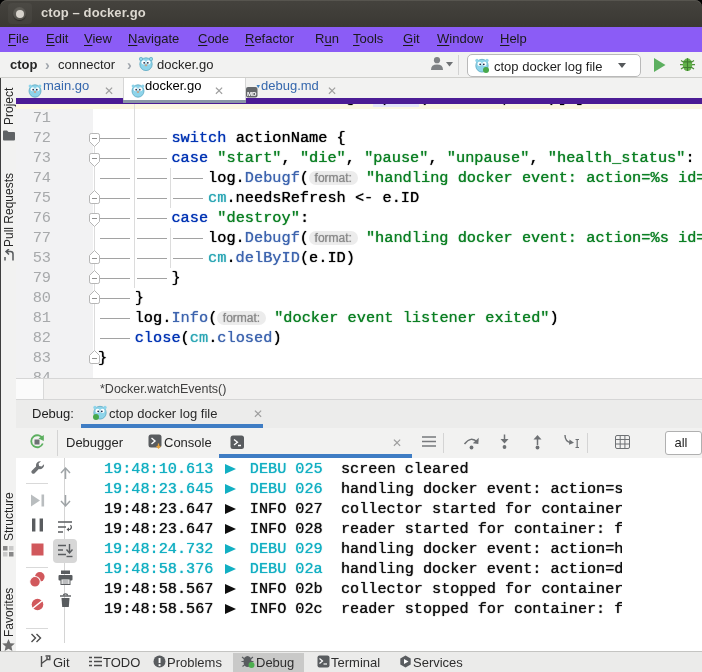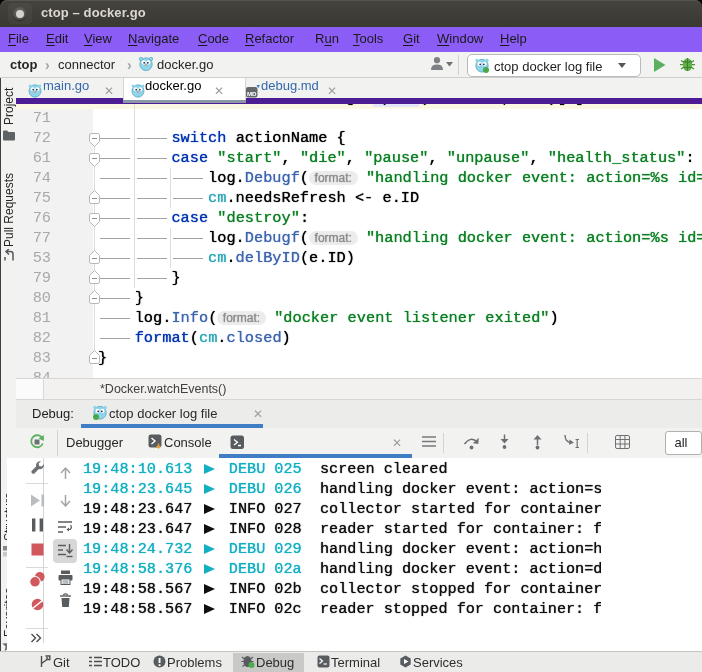--- a/index.html
+++ b/index.html
@@ -47,21 +47,21 @@
 #dbghead .lbl{position:absolute;left:16px;top:6px;font-size:13px;color:#1e1e1e}
 #dbghead .tabt{position:absolute;left:93px;top:6px;font-size:13px;color:#2b2b2b}
 #dbghead .ul{position:absolute;left:65px;top:24px;width:182px;height:4px;background:#3f7dc4}
 
 #dbgtb{left:16px;top:428px;width:686px;height:30px;background:#f2f2f1}
 #dbgtb .t{position:absolute;top:7px;font-size:13px;color:#262626}
 .vsep{position:absolute;width:1px;background:#d4d4d4}
 #tabul{position:absolute;left:203px;top:26px;width:193px;height:4px;background:#3f7dc4}
 #allbox{position:absolute;left:648.5px;top:3px;width:37px;height:24px;background:#fff;border:1px solid #b0b0b0;border-radius:3px;font-size:13px;color:#1e1e1e;padding:3px 0 0 9px}
 
-#consolewrap{left:7px;top:458px;width:594px;height:193px;background:#fff;overflow:hidden}
+#consolewrap{left:28px;top:458px;width:594px;height:193px;background:#fff;overflow:hidden}
 .cline{position:absolute;left:76px;height:20px;font:15.2px/20px "Liberation Mono",monospace;color:#0f0f0f;white-space:pre;text-shadow:0 0 1px currentColor}
 .cy{color:#12afc2}
 .tri{display:inline-block;width:18.2px;height:20px;vertical-align:top;position:relative}
 .tri:after{content:"";position:absolute;left:3px;top:4.5px;border-left:11px solid currentColor;border-top:5.5px solid transparent;border-bottom:5.5px solid transparent}
 
 #statusbar{left:0;top:651px;width:702px;height:21px;background:#ebebea;border-top:1px solid #c4c4c2;font-size:13px;color:#2e2e2e}
 #statusbar span{position:absolute;top:3px}
 </style></head><body>
 <div class="abs" id="titlewrap">
     <div class="abs" id="titlebar"></div>
@@ -130,21 +130,21 @@
 <div class="abs" id="editor">
 <div class="abs" id="gutter"></div>
 <div class="abs" id="caretrow" style="left:0;top:0;width:686px;height:4.5px;background:#fbf7e2"></div>
 <div class="guide" style="left:117.5px;top:0;height:184px"></div>
 <div class="guide" style="left:154px;top:64.3px;height:40px"></div>
 <div class="guide" style="left:154px;top:124.3px;height:40px"></div>
 <div class="foldline" style="left:77.5px;top:36px;height:212px"></div>
 <div class="ln" style="top:-15.7px"><span class="tb"></span><span class="tb"></span>actionName := strings.<span style="background:#e4e4fa">Split</span>(e.Action, <span class="st">":"</span>)[0]</div>
 <div class="num" style="top:4.3px">71</div>
 <div class="num" style="top:24.3px">72</div>
-<div class="num" style="top:44.3px">61</div>
+<div class="num" style="top:44.3px">73</div>
 <div class="num" style="top:64.3px">74</div>
 <div class="num" style="top:84.3px">75</div>
 <div class="num" style="top:104.3px">76</div>
 <div class="num" style="top:124.3px">77</div>
 <div class="num" style="top:144.3px">53</div>
 <div class="num" style="top:164.3px">79</div>
 <div class="num" style="top:184.3px">80</div>
 <div class="num" style="top:204.3px">81</div>
 <div class="num" style="top:224.3px">82</div>
 <div class="num" style="top:244.3px">83</div>
@@ -152,21 +152,21 @@
 <div class="ln" style="top:24.3px"><span class="tb"></span><span class="tb"></span><span class="kw">switch</span> actionName {</div>
 <div class="ln" style="top:44.3px"><span class="tb"></span><span class="tb"></span><span class="kw">case</span> <span class="st">"start"</span>, <span class="st">"die"</span>, <span class="st">"pause"</span>, <span class="st">"unpause"</span>, <span class="st">"health_status"</span>:</div>
 <div class="ln" style="top:64.3px"><span class="tb"></span><span class="tb"></span><span class="tb"></span>log.<span class="fn">Debugf</span>(<span class="inlay">format:</span><span class="st">"handling docker event: action=%s id=%s"</span>, e.Action, e.ID)</div>
 <div class="ln" style="top:84.3px"><span class="tb"></span><span class="tb"></span><span class="tb"></span><span class="rc">cm</span>.needsRefresh &lt;- e.ID</div>
 <div class="ln" style="top:104.3px"><span class="tb"></span><span class="tb"></span><span class="kw">case</span> <span class="st">"destroy"</span>:</div>
 <div class="ln" style="top:124.3px"><span class="tb"></span><span class="tb"></span><span class="tb"></span>log.<span class="fn">Debugf</span>(<span class="inlay">format:</span><span class="st">"handling docker event: action=%s id=%s"</span>, e.Action, e.ID)</div>
 <div class="ln" style="top:144.3px"><span class="tb"></span><span class="tb"></span><span class="tb"></span><span class="rc">cm</span>.<span class="fn">delByID</span>(e.ID)</div>
 <div class="ln" style="top:164.3px"><span class="tb"></span><span class="tb"></span>}</div>
 <div class="ln" style="top:184.3px"><span class="tb"></span>}</div>
 <div class="ln" style="top:204.3px"><span class="tb"></span>log.<span class="fn">Info</span>(<span class="inlay">format:</span><span class="st">"docker event listener exited"</span>)</div>
-<div class="ln" style="top:224.3px"><span class="tb"></span><span class="kw">format</span>(<span class="rc">cm</span>.<span class="fn">closed</span>)</div>
+<div class="ln" style="top:224.3px"><span class="tb"></span><span class="kw">close</span>(<span class="rc">cm</span>.<span class="fn">closed</span>)</div>
 <div class="ln" style="top:244.3px">}</div>
 <svg class="abs fold" style="left:71.5px;top:27.5px" width="13" height="16">
       <path d="M1.5 3.2 Q1.5 1.5 3.2 1.5 L9.8 1.5 Q11.5 1.5 11.5 3.2 L11.5 9.5 L6.5 14.5 L1.5 9.5 Z" fill="#fff" stroke="#b6b6b6"></path>
       <path d="M4 6.5 H9" stroke="#8f8f8f"></path>
     </svg>
 <svg class="abs fold" style="left:71.5px;top:47.5px" width="13" height="16">
       <path d="M1.5 3.2 Q1.5 1.5 3.2 1.5 L9.8 1.5 Q11.5 1.5 11.5 3.2 L11.5 9.5 L6.5 14.5 L1.5 9.5 Z" fill="#fff" stroke="#b6b6b6"></path>
       <path d="M4 6.5 H9" stroke="#8f8f8f"></path>
     </svg>
 <svg class="abs fold" style="left:71.5px;top:107.5px" width="13" height="16">

